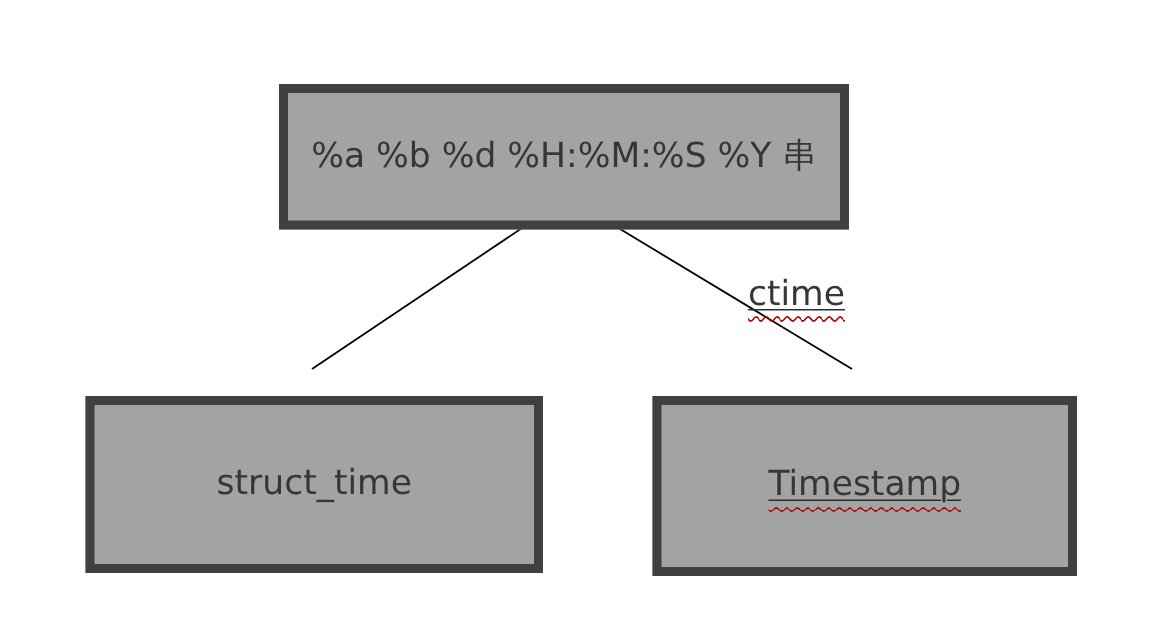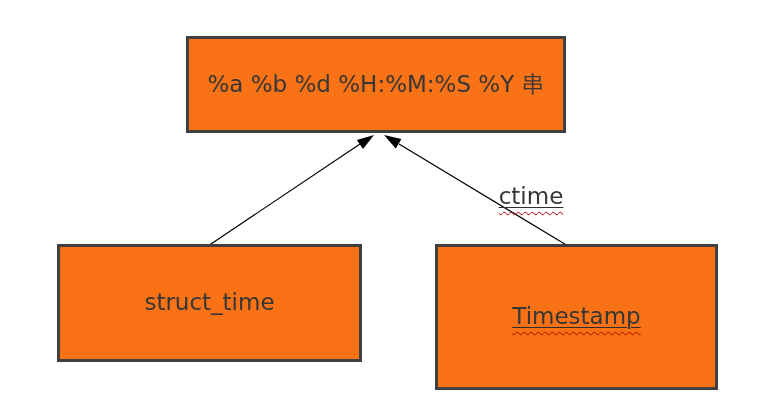--- a/index.html
+++ b/index.html
@@ -19,33 +19,34 @@
   .edges-layer {
     position: absolute;
     left: 0;
     top: 0;
     width: 771px;
     height: 412px;
   }
   .node {
     position: absolute;
     box-sizing: border-box;
-    background: #f97316;
-    border: 3px solid #404040;
+    background: #a3a3a3;
+    border: 6px solid #404040;
     display: flex;
     align-items: center;
     justify-content: center;
     font-size: 23px;
     line-height: 1.2;
     text-align: center;
     white-space: nowrap;
+    margin-top: 20px;
   }
   .node-top   { left: 186px; top: 36px;  width: 380px; height: 97px;  }
   .node-left  { left: 57px;  top: 244px; width: 305px; height: 118px; }
-  .node-right { left: 435px; top: 244px; width: 283px; height: 146px; }
+  .node-right { left: 435px; top: 244px; width: 283px; height: 120px; }
   .edge-label {
     position: absolute;
     transform: translateX(-50%);
     font-size: 23px;
     line-height: 1.15;
     white-space: nowrap;
   }
   .edge-label-asctime { left: 205px; top: 171px; }
   .edge-label-ctime   { left: 531px; top: 171px; margin-top: 12px; }
   

